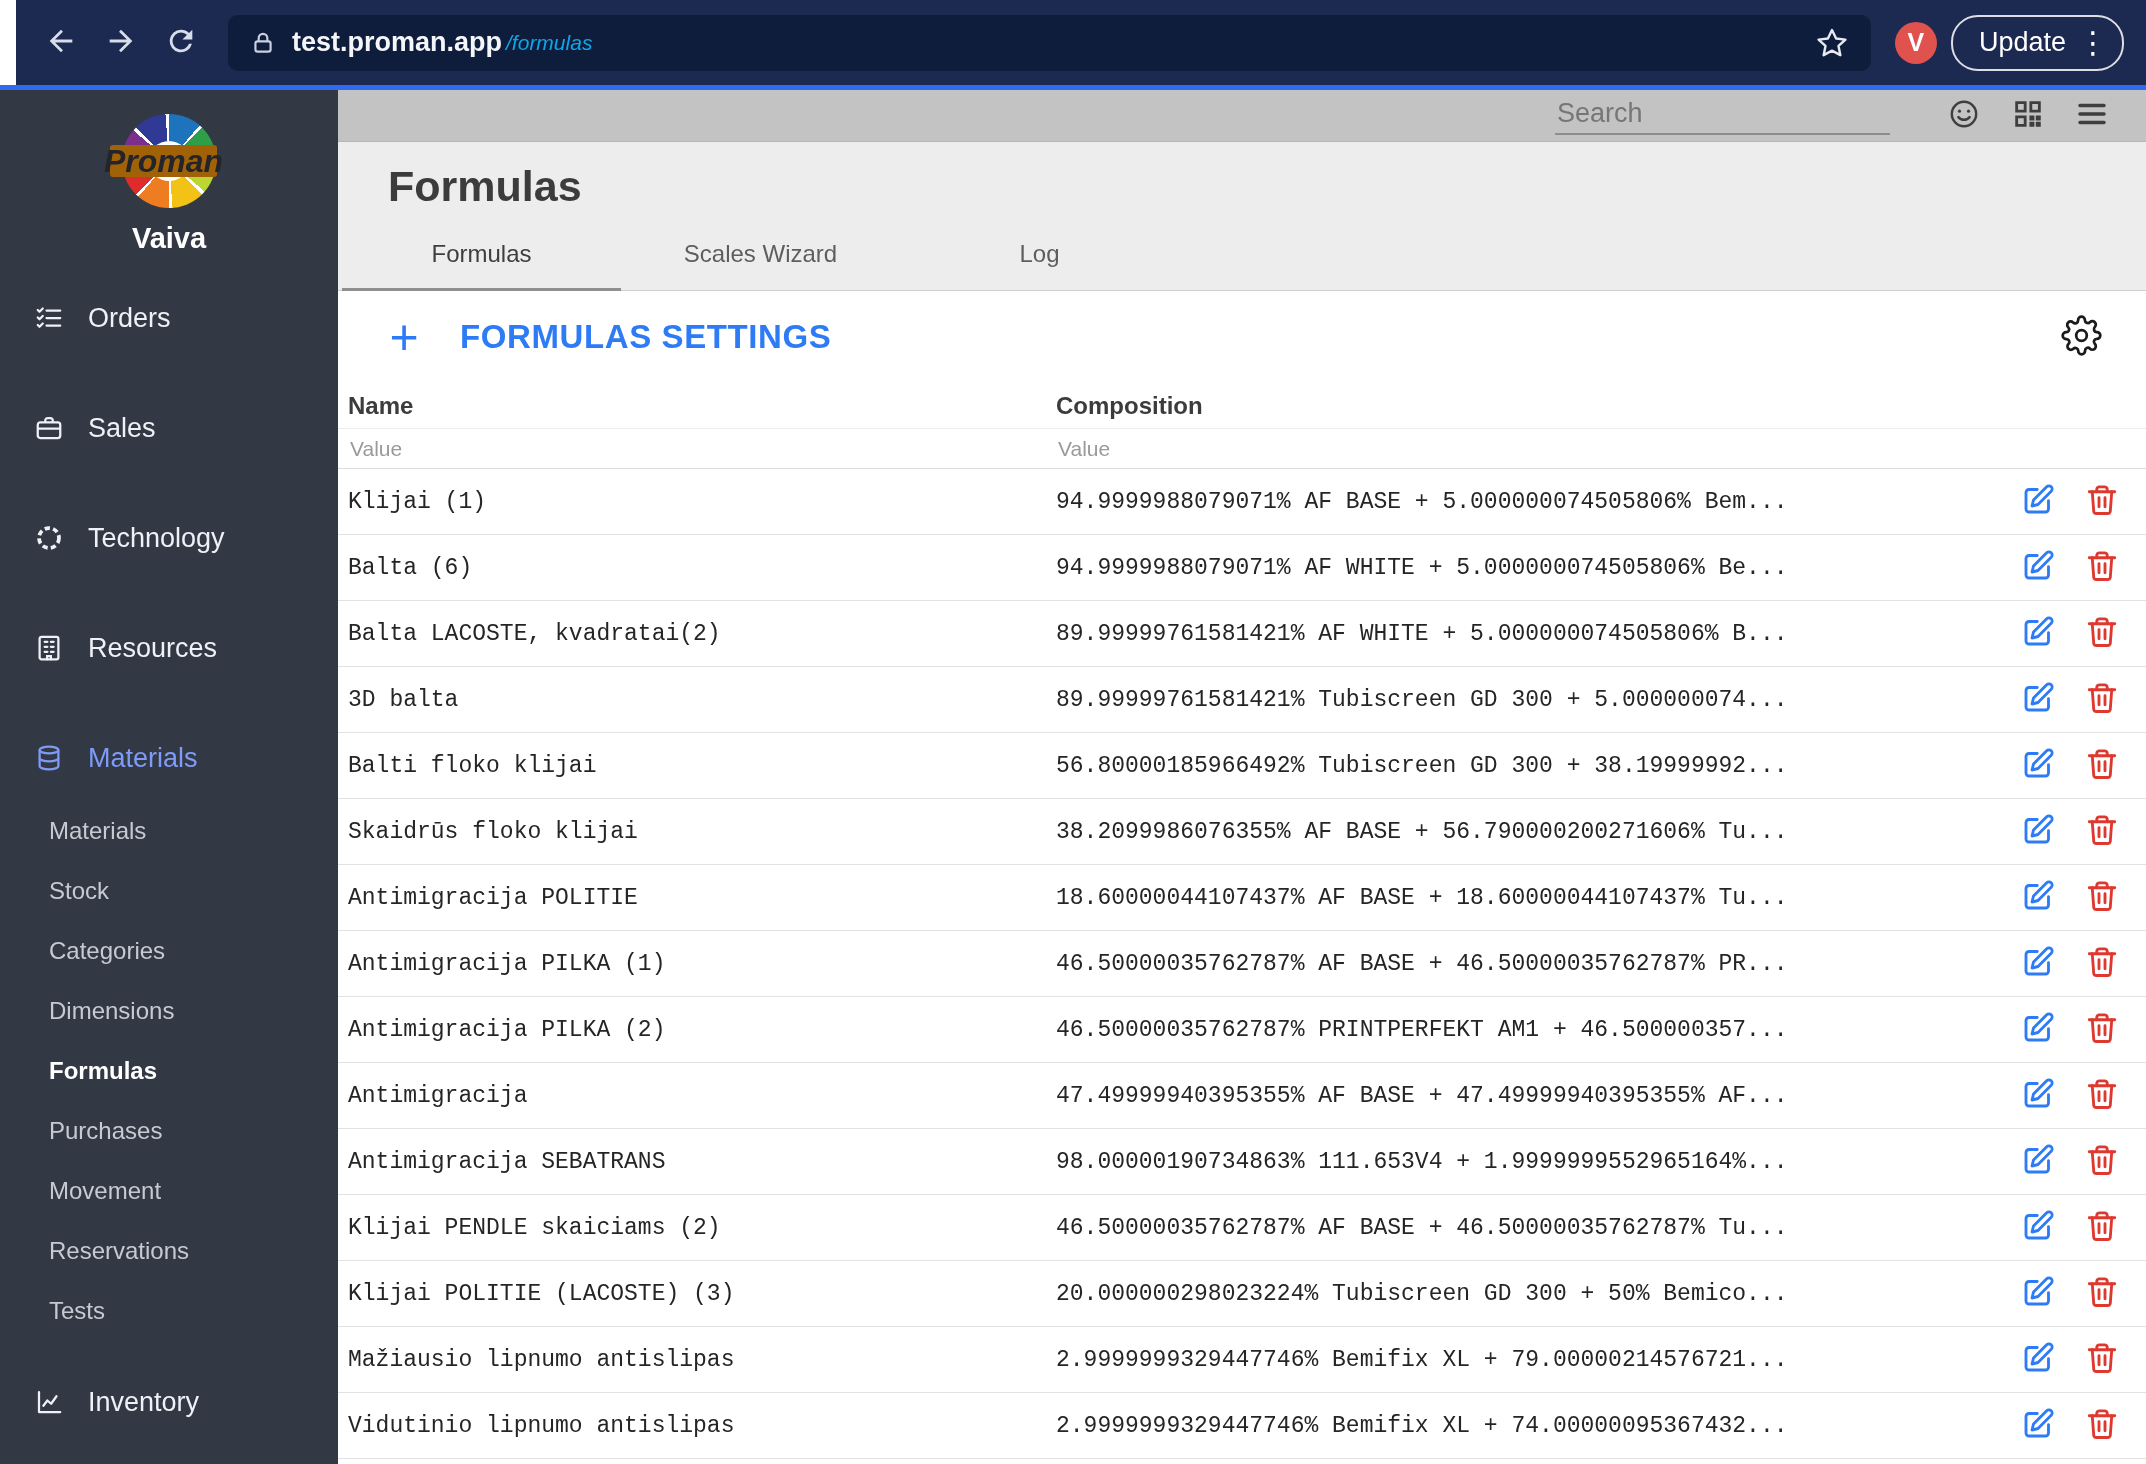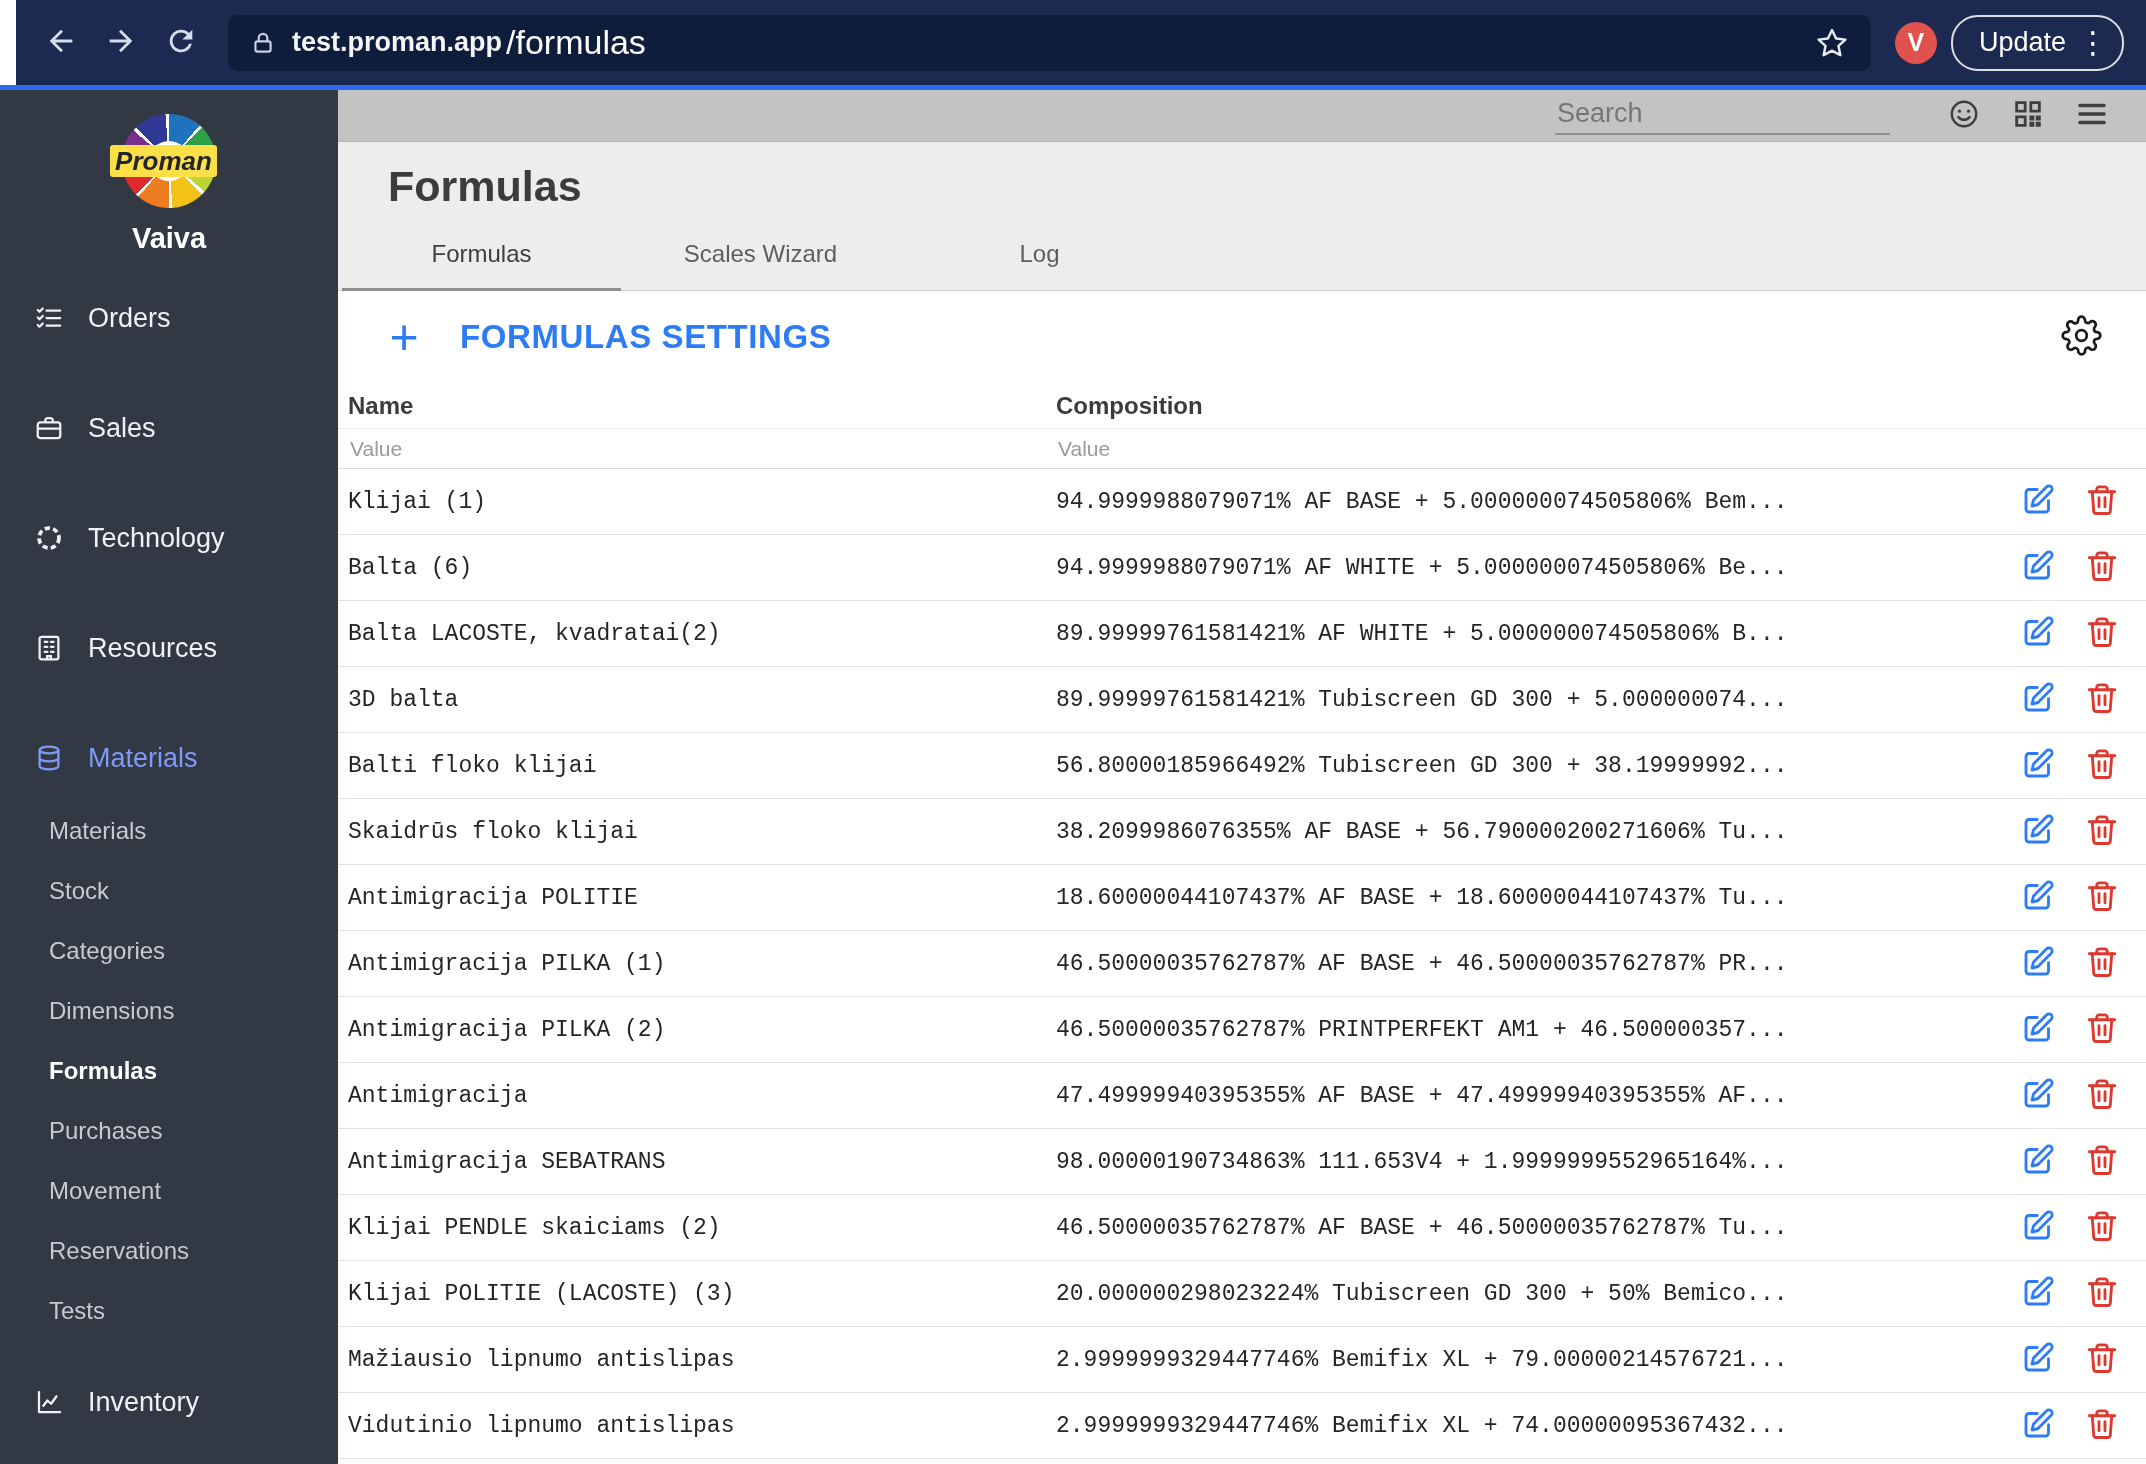--- a/index.html
+++ b/index.html
@@ -6,21 +6,21 @@
   html,body{margin:0;padding:0}
   body{width:2146px;height:1464px;overflow:hidden;background:#fff;
        font-family:"Liberation Sans","DejaVu Sans",sans-serif;}
 
   
   .chrome{height:85px;background:#1c2950;display:flex;align-items:center;padding:16px 22px;gap:14px;margin-left:16px;}
   .nav-btn{width:46px;height:46px;display:flex;align-items:center;justify-content:center;background:none;border:none;padding:0;cursor:pointer;}
   .nav-btn svg{width:34px;height:34px;}
   .urlbar{flex:1;height:56px;background:#0e1d3c;border-radius:10px;display:flex;align-items:center;padding:0 22px;gap:16px;margin:0 10px;cursor:text;}
   .url-host{color:#f4f6fa;font-size:27px;font-weight:700;}
-  .url-path{color:#ffffff;font-size:34px;}
+  .url-path{color:#0ea5e9;font-size:21px;font-style:italic;}
   .url-star{margin-left:auto;display:flex;cursor:pointer;}
   .url-star svg{width:34px;height:34px;}
   .lock{display:flex;}
   .lock svg{width:26px;height:26px;}
   .avatar{width:42px;height:42px;border-radius:50%;background:#e0524e;color:#fff;font-size:25px;font-weight:700;
           display:flex;align-items:center;justify-content:center;cursor:pointer;flex-shrink:0;}
   .update-btn{height:56px;border:2px solid rgba(255,255,255,.85);border-radius:27px;background:none;color:#fff;
               font-size:27px;display:flex;align-items:center;gap:12px;padding:0 14px 0 26px;cursor:pointer;font-family:inherit;}
   .kebab{font-family:"DejaVu Sans",sans-serif;font-size:30px;line-height:1;}
   .accent-line{height:5px;background:#2e6bf1;}
@@ -35,22 +35,22 @@
     background:conic-gradient(from -90deg,
       #7a2f8f 0 11.3%,#fff 11.3% 12.5%,
       #303a96 12.5% 23.8%,#fff 23.8% 25%,
       #1d74bd 25% 36.3%,#fff 36.3% 37.5%,
       #2f9e49 37.5% 48.8%,#fff 48.8% 50%,
       #bcd531 50% 61.3%,#fff 61.3% 62.5%,
       #f2c214 62.5% 73.8%,#fff 73.8% 75%,
       #ee7d22 75% 86.3%,#fff 86.3% 87.5%,
       #df2b2c 87.5% 98.8%,#fff 98.8% 100%);}
   .logo-ring::after{content:"";position:absolute;inset:27px;background:#fff;border-radius:50%;}
-  .logo-band{position:absolute;left:6px;right:17px;height:32px;top:50%;transform:translateY(-50%);background:#fde047;
-             display:flex;align-items:center;justify-content:center;font-size:26px;font-style:italic;font-weight:700;
+  .logo-band{position:absolute;left:6px;right:17px;height:32px;top:50%;transform:translateY(-50%);background:#a16207;
+             display:flex;align-items:center;justify-content:center;font-size:32px;font-style:italic;font-weight:700;
              color:#23252a;border-radius:3px;z-index:2;}
   .user-name{color:#fff;text-align:center;font-size:29px;font-weight:700;margin:8px 0 22px;}
   .menu{display:flex;flex-direction:column;gap:28px;}
   .menu-item{display:flex;align-items:center;gap:24px;height:82px;padding-left:34px;color:#eef1f5;font-size:27px;cursor:pointer;}
   .menu-item.active{color:#7e9bf7;}
   .mi-icon{width:30px;height:30px;display:flex;flex-shrink:0;}
   .mi-icon svg{width:30px;height:30px;}
   .submenu{display:flex;flex-direction:column;margin:2px 0 6px;}
   .sub-item{height:60px;display:flex;align-items:center;padding-left:49px;font-size:24px;color:#c6cad1;cursor:pointer;}
   .sub-item.active{color:#fff;font-weight:600;}

